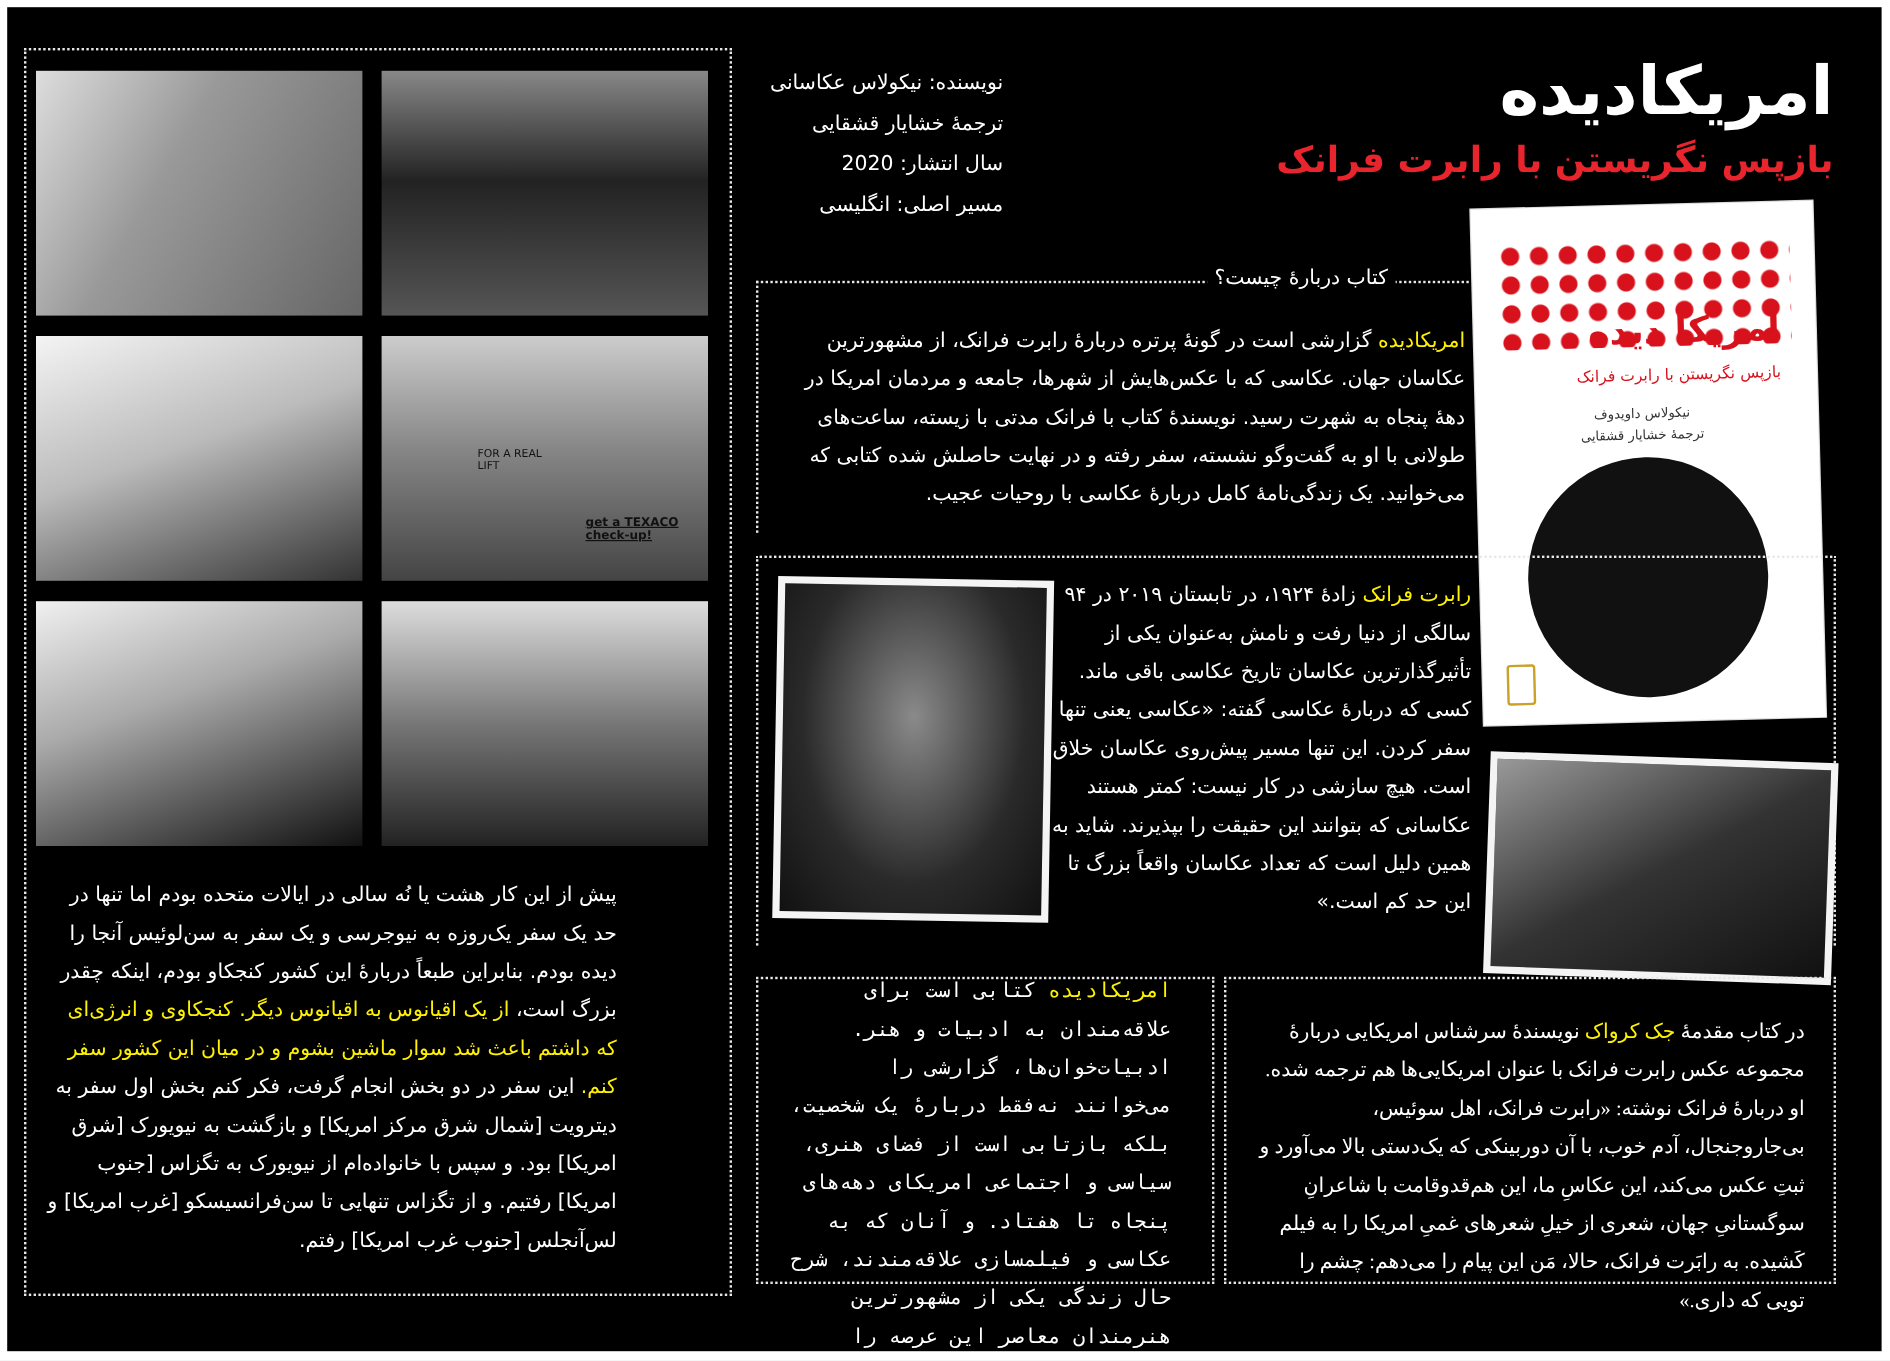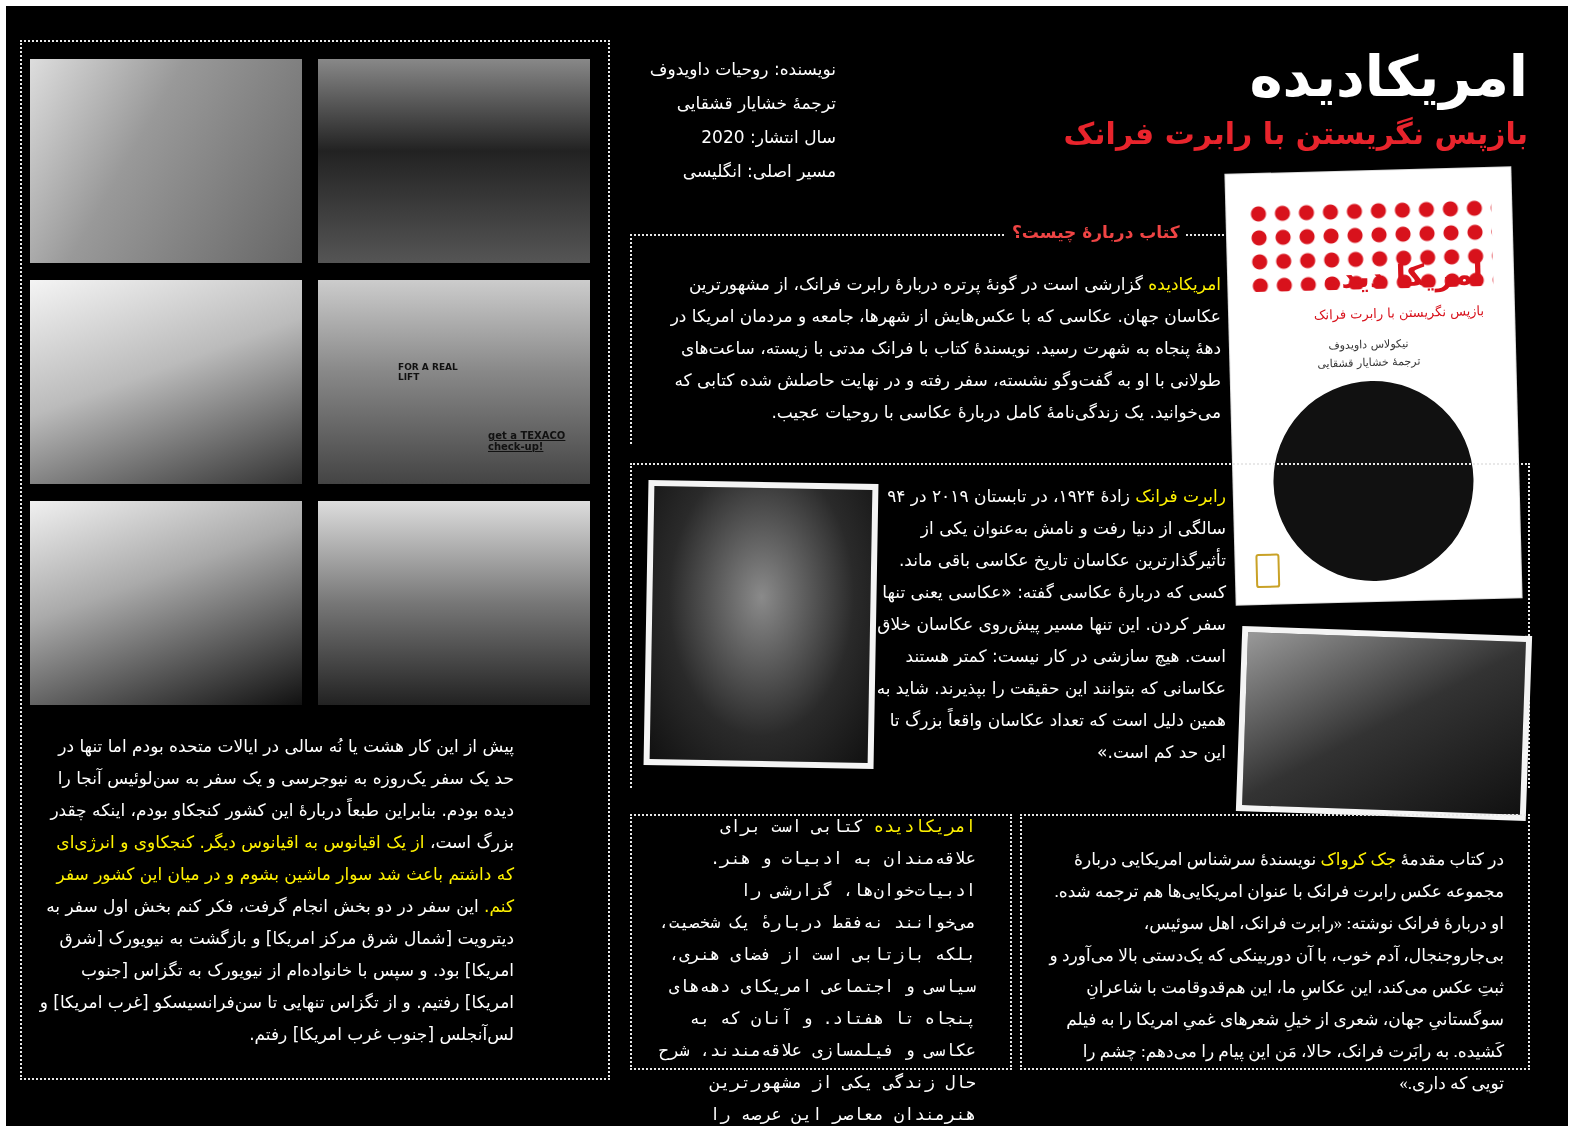--- a/index.html
+++ b/index.html
@@ -4,21 +4,21 @@
 <style>
   html, body { margin: 0; padding: 0; background: #ffffff; }
   body { width: 1575px; height: 1134px; position: relative; overflow: hidden; font-family: "DejaVu Sans", sans-serif; }
   .page { position: absolute; left: 6px; top: 6px; width: 1562px; height: 1120px; background: #000; }
   .dotted { position: absolute; border: 2px dotted #e8e8e8; box-sizing: border-box; }
   .rtl { direction: rtl; text-align: right; color: #fff; }
   .photo { position: absolute; background: linear-gradient(135deg, #9a9a9a, #3a3a3a 55%, #1a1a1a); }
   .title { position: absolute; right: 40px; top: 38px; font-size: 56px; font-weight: bold; color: #fff; direction: rtl; font-family: "DejaVu Sans", sans-serif; }
   .subtitle { position: absolute; right: 40px; top: 110px; font-size: 30px; font-weight: bold; color: #e8242c; direction: rtl; }
   .meta { position: absolute; left: 620px; top: 46px; width: 210px; font-size: 17px; line-height: 34px; }
-  .sec-head { position: absolute; background: #000; padding: 0 6px; color: #ef4444; font-weight: bold; font-size: 17px; direction: rtl; }
+  .sec-head { position: absolute; background: #000; padding: 0 6px; color: #ffffff; font-weight: normal; font-size: 17px; direction: rtl; }
   .body-text { font-size: 17px; line-height: 32px; }
   .hl { color: #fff200; }
   .cover { position: absolute; left: 1225px; top: 165px; width: 285px; height: 430px; background: #fff; transform: rotate(-1.5deg); box-shadow: 0 0 0 1px #ddd; }
   .dots { position: absolute; left: 20px; top: 28px; width: 245px; height: 90px;
     background-image: radial-gradient(circle, #d8121c 7px, transparent 8px);
     background-size: 24px 24px; }
   .cover-title { position: absolute; right: 30px; top: 88px; font-size: 30px; color: #d8121c; direction: rtl; font-weight: bold; }
   .cover-sub { position: absolute; right: 30px; top: 135px; font-size: 13px; color: #d8121c; direction: rtl; }
   .cover-auth { position: absolute; right: 95px; top: 165px; font-size: 11px; color: #333; direction: rtl; text-align: center; line-height: 18px; }
   .cover-circle { position: absolute; left: 40px; top: 210px; width: 200px; height: 200px; border-radius: 50%; background: #111; }
@@ -28,32 +28,32 @@
 </head>
 <body>
 
 <div class="page">
 
   <div class="dotted" style="left:14px;top:34px;width:590px;height:1040px;"></div>
   <div class="photo" style="left:24px;top:53px;width:272px;height:204px;background:linear-gradient(120deg,#ddd,#999 40%,#666)"></div>
   <div class="photo" style="left:312px;top:53px;width:272px;height:204px;background:linear-gradient(180deg,#888,#222 45%,#555)"></div>
   <div class="photo" style="left:24px;top:274px;width:272px;height:204px;background:linear-gradient(160deg,#f4f4f4,#bbb 45%,#333)"></div>
   <div class="photo" style="left:312px;top:274px;width:272px;height:204px;background:linear-gradient(180deg,#ccc,#888 45%,#444)">
-    <div style="position:absolute;left:80px;top:82px;font-size:9px;color:#111;font-weight:bold;width:60px;">FOR A REAL LIFT</div>
+    <div style="position:absolute;left:80px;top:94px;font-size:9px;color:#111;font-weight:normal;width:60px;">FOR A REAL LIFT</div>
     <div style="position:absolute;left:170px;top:150px;font-size:10px;color:#111;font-weight:bold;width:80px;text-decoration:underline;">get a TEXACO check-up!</div>
   </div>
   <div class="photo" style="left:24px;top:495px;width:272px;height:204px;background:linear-gradient(160deg,#f0f0f0,#aaa 40%,#111)"></div>
   <div class="photo" style="left:312px;top:495px;width:272px;height:204px;background:linear-gradient(180deg,#ddd,#777 50%,#222)"></div>
 
   <div class="rtl body-text" style="position:absolute;left:28px;top:724px;width:480px;">
     <span>پیش از این کار هشت یا نُه سالی در ایالات متحده بودم اما تنها در حد یک سفر یک‌روزه به نیوجرسی و یک سفر به سن‌لوئیس آنجا را دیده بودم. بنابراین طبعاً دربارهٔ این کشور کنجکاو بودم، اینکه چقدر بزرگ است، </span><span class="hl">از یک اقیانوس به اقیانوس دیگر. کنجکاوی و انرژی‌ای که داشتم باعث شد سوار ماشین بشوم و در میان این کشور سفر کنم.</span><span> این سفر در دو بخش انجام گرفت، فکر کنم بخش اول سفر به دیترویت [شمال شرق مرکز امریکا] و بازگشت به نیویورک [شرق امریکا] بود. و سپس با خانواده‌ام از نیویورک به تگزاس [جنوب امریکا] رفتیم. و از تگزاس تنهایی تا سن‌فرانسیسکو [غرب امریکا] و لس‌آنجلس [جنوب غرب امریکا] رفتم.</span>
   </div>
 
   <div class="rtl meta">
-    <div>نویسنده: روحیات داویدوف</div>
+    <div>نویسنده: نیکولاس عکاسانی</div>
     <div>ترجمهٔ خشایار قشقایی</div>
     <div>سال انتشار: 2020</div>
     <div>مسیر اصلی: انگلیسی</div>
   </div>
 
   <div class="title">امریکادیده</div>
   <div class="subtitle">بازپس نگریستن با رابرت فرانک</div>
 
   <div class="dotted" style="left:624px;top:228px;width:594px;height:210px;border-right:none;border-bottom:none;"></div>
   <div class="sec-head" style="left:1000px;top:216px;">کتاب دربارهٔ چیست؟</div>

